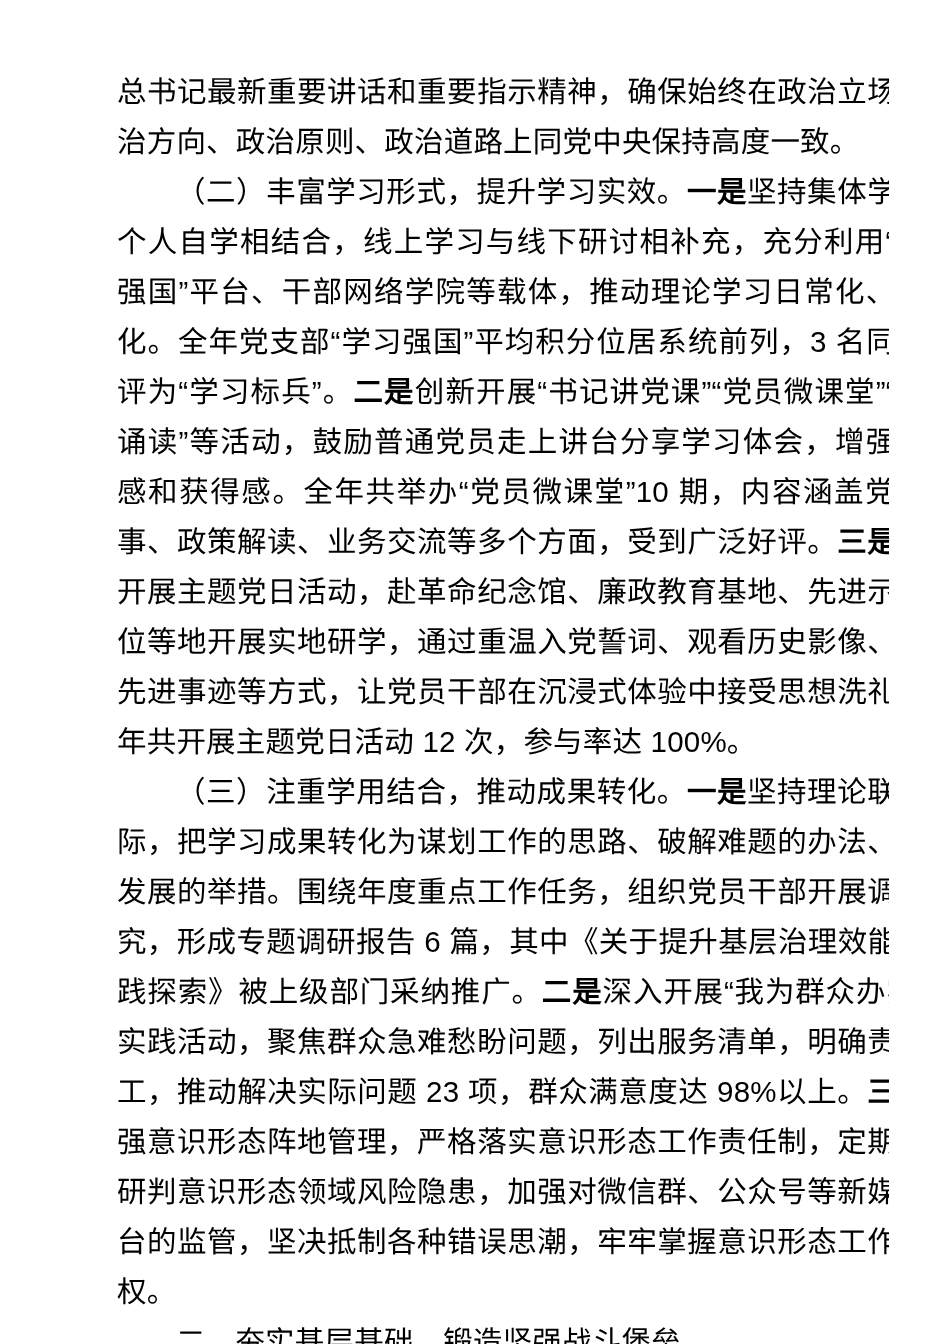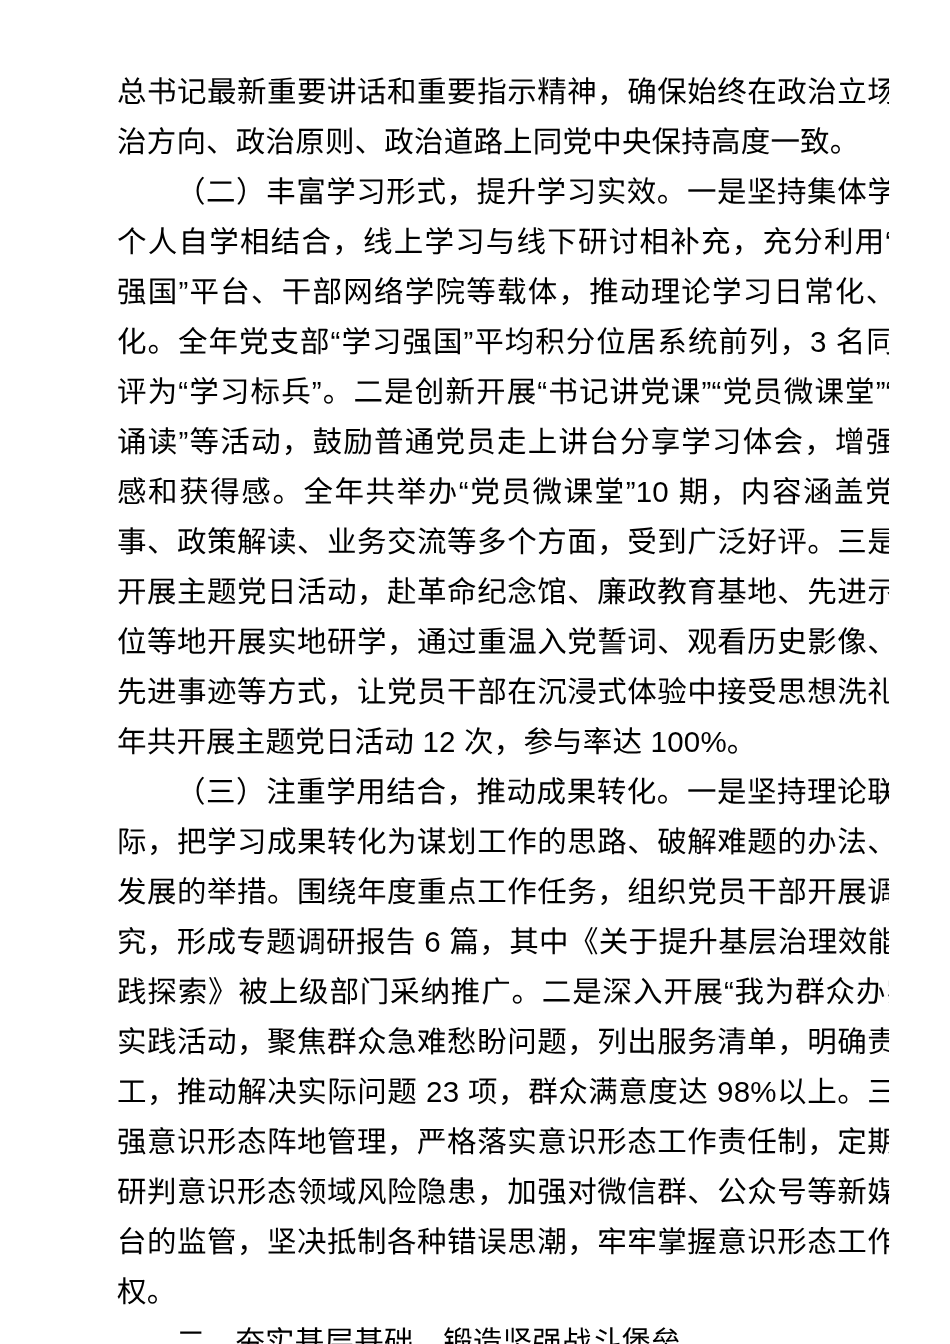--- a/index.html
+++ b/index.html
@@ -36,21 +36,21 @@
     word-break: break-all;
     -webkit-font-smoothing: antialiased;
   }
   p.indent {
     text-indent: 2em;
   }
   p.heading {
     text-indent: 2em;
   }
   b.em {
-    font-weight: 400;
+    font-weight: 700;
   }
 </style>
 </head>
 <body>
 
 <div class="page">
   <div class="doc-body">
 
     <p class="para"><span>总书记最新重要讲话和重要指示精神，确保始终在政治立场、政治方向、政治原则、政治道路上同党中央保持高度一致。</span></p>
 

